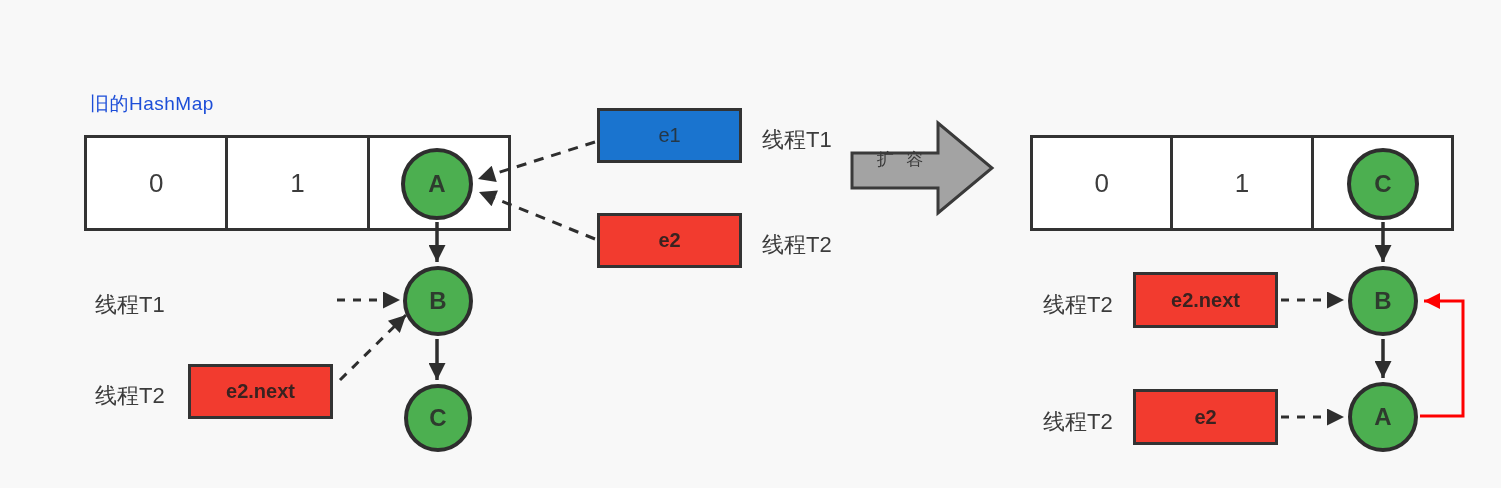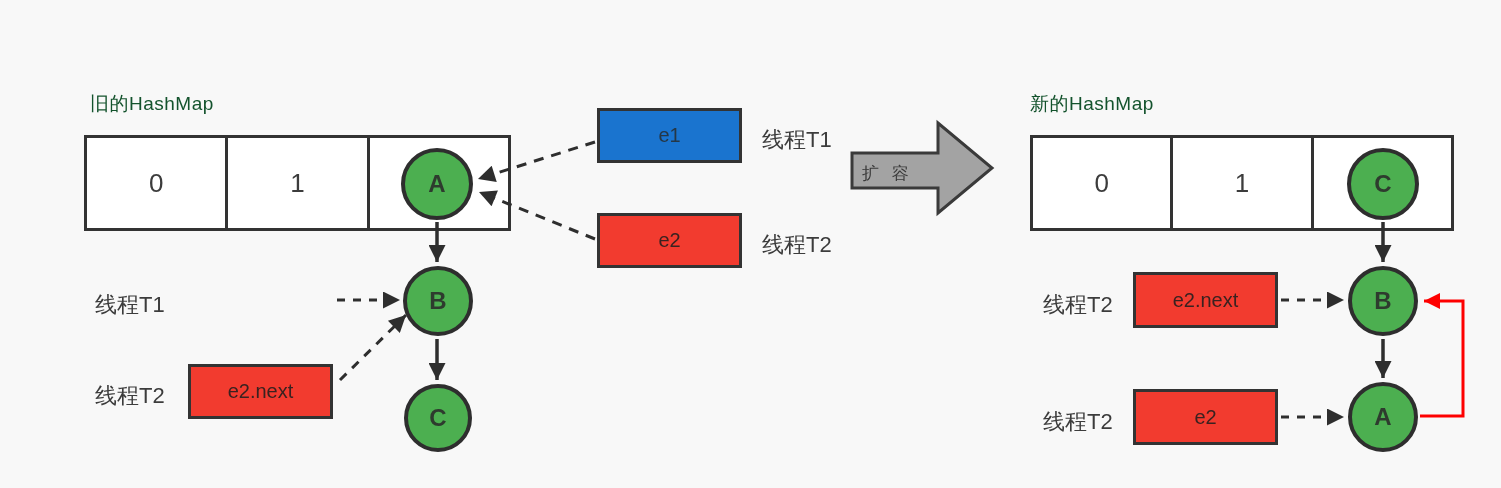--- a/index.html
+++ b/index.html
@@ -1,50 +1,50 @@
 <!DOCTYPE html>
 <html><head>
 <meta charset="utf-8">
 <style>
   html,body{margin:0;padding:0;background:#f8f8f8;}
   .canvas{
     position:relative;width:1501px;height:488px;background:#f8f8f8;
     font-family:"Liberation Sans","DejaVu Sans",sans-serif;overflow:hidden;
   }
   .title{
-    position:absolute;font-size:19px;font-weight:500;color:#14532d;letter-spacing:.5px;
+    position:absolute;font-size:19px;font-weight:500;color:#1d4ed8;letter-spacing:.5px;
   }
   .array{
     position:absolute;display:flex;background:#ffffff;border:3px solid #333333;box-sizing:border-box;
   }
   .cell{
     flex:1;display:flex;align-items:center;justify-content:center;
     border-right:3px solid #333333;font-size:26px;color:#3c3c3c;
   }
   .cell:last-child{border-right:none;}
   .node{
     position:absolute;border-radius:50%;background:#4caf50;border:4px solid #2e2e2e;
     box-sizing:border-box;display:flex;align-items:center;justify-content:center;
     font-size:24px;font-weight:bold;color:#2e3b2e;z-index:2;
   }
   .pbox{
     position:absolute;border:3px solid #333333;box-sizing:border-box;
     display:flex;align-items:center;justify-content:center;
     font-size:20px;color:#303030;z-index:2;
   }
   .pbox.blue{background:#1a74cf;color:#253746;}
-  .pbox.red{background:#f23b2f;color:#3a2220;}
+  .pbox.red{background:#f23b2f;color:#3a2220;font-weight:bold;}
   .thread-label{
     position:absolute;font-size:22px;color:#3c3c3c;white-space:nowrap;
   }
   .overlay{
     position:absolute;left:0;top:0;z-index:5;pointer-events:none;
   }
   .resize-label{
-    position:absolute;left:862px;top:162px;width:80px;
+    position:absolute;left:862px;top:148px;width:80px;text-align:center;
     font-size:17px;color:#3a3a3a;letter-spacing:4px;z-index:6;
   }
 </style>
 </head>
 <body>
 
 <div class="canvas">
 
   <div class="title" style="left:90px;top:91px;">旧的HashMap</div>
 
@@ -70,21 +70,20 @@
   <div class="pbox red" style="left:597px;top:213px;width:145px;height:55px;">e2</div>
   <div class="thread-label" style="left:762px;top:230px;">线程T2</div>
 
   <div class="thread-label" style="left:95px;top:290px;">线程T1</div>
 
   <div class="thread-label" style="left:95px;top:381px;">线程T2</div>
   <div class="pbox red" style="left:188px;top:364px;width:145px;height:55px;">e2.next</div>
 
   <div class="resize-label">扩 容</div>
 
-  <div class="title" style="left:1030px;top:91px;">新的HashMap</div>
 
   <div class="array" style="left:1030px;top:135px;width:424px;height:96px;">
     <div class="cell">
         <span>0</span>
       </div>
     <div class="cell">
         <span>1</span>
       </div>
     <div class="cell">
         <span></span>

